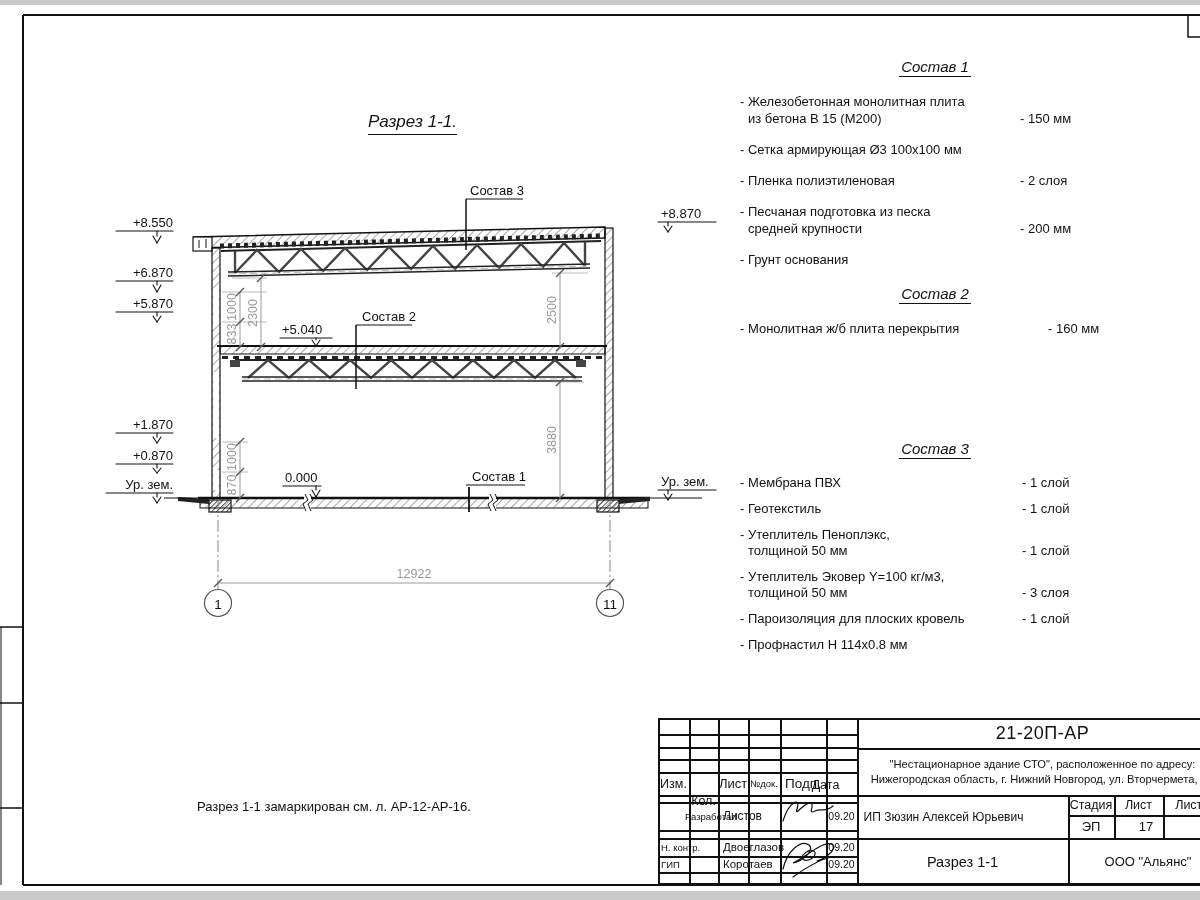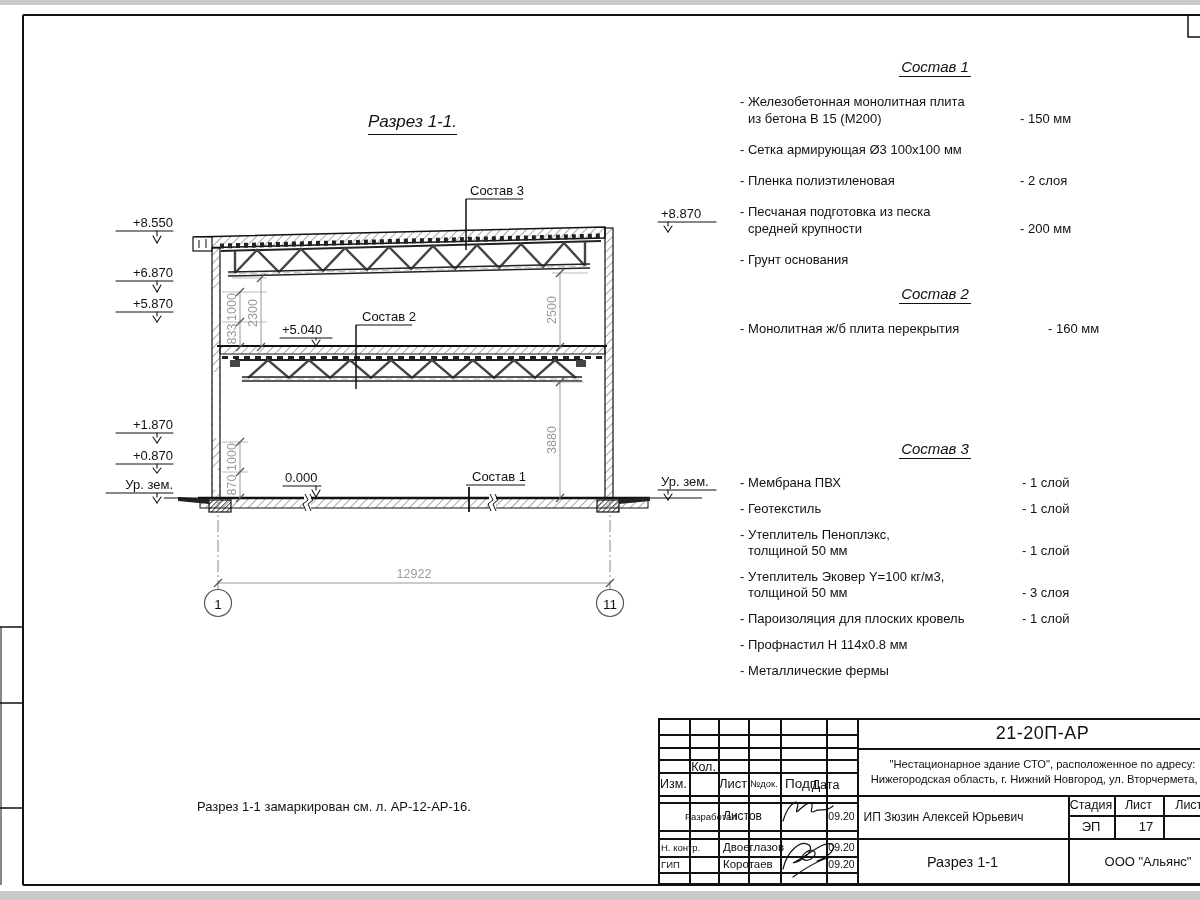--- a/index.html
+++ b/index.html
@@ -356,25 +356,20 @@
       <div class="nm">
           <div>- Пароизоляция для плоских кровель</div>
         </div>
       <span class="val">- 1 слой</span>
     </div>
     <div class="item">
       <div class="nm">
           <div>- Профнастил Н 114х0.8 мм</div>
         </div>
     </div>
-    <div class="item">
-      <div class="nm">
-          <div>- Металлические фермы</div>
-        </div>
-    </div>
   </div>
 
   <div class="note">Разрез 1-1 замаркирован см. л. АР-12-АР-16.</div>
 
   <div class="tb">
 
     <div class="tl" style="left:0;top:0;width:570px;height:2px;"></div>
     <div class="tl" style="left:0;top:16px;width:199px;height:1.5px;"></div>
     <div class="tl" style="left:0;top:29px;width:199px;height:1.5px;"></div>
     <div class="tl" style="left:0;top:41px;width:199px;height:1.5px;"></div>
@@ -394,21 +389,21 @@
     <div class="tl" style="left:60px;top:0;width:1.5px;height:167px;"></div>
     <div class="tl" style="left:90px;top:0;width:1.5px;height:167px;"></div>
     <div class="tl" style="left:122px;top:0;width:1.5px;height:167px;"></div>
     <div class="tl" style="left:168px;top:0;width:1.5px;height:167px;"></div>
     <div class="tl" style="left:199px;top:0;width:2px;height:167px;"></div>
     <div class="tl" style="left:410px;top:77px;width:1.5px;height:90px;"></div>
     <div class="tl" style="left:456px;top:77px;width:1.5px;height:43px;"></div>
     <div class="tl" style="left:505px;top:77px;width:1.5px;height:43px;"></div>
 
     <div class="cell" style="left:0;top:54px;width:31px;height:23px;font-size:12.5px;">Изм.</div>
-    <div class="cell" style="left:31px;top:37px;width:29px;height:23px;font-size:12.5px;">Кол.</div>
+    <div class="cell" style="left:31px;top:71px;width:29px;height:23px;font-size:12.5px;">Кол.</div>
     <div class="cell" style="left:60px;top:54px;width:30px;height:23px;font-size:13px;">Лист</div>
     <div class="cell" style="left:90px;top:54px;width:32px;height:23px;font-size:9.5px;">№док.</div>
     <div class="cell" style="left:122px;top:54px;width:46px;height:23px;font-size:13.5px;">Подп.</div>
     <div class="cell" style="left:152px;top:54px;width:31px;height:25px;font-size:12.5px;">Дата</div>
 
     <div class="cell lft" style="left:0;top:84px;width:60px;height:28px;font-size:9.5px;margin-left:24px;">Разработал</div>
     <div class="cell lft" style="left:62px;top:84px;width:60px;height:28px;font-size:12px;">Листов</div>
     <div class="cell" style="left:168px;top:84px;width:31px;height:28px;font-size:10.5px;">09.20</div>
     <div class="cell lft" style="left:0;top:120px;width:60px;height:18px;font-size:9.5px;">Н. контр.</div>
     <div class="cell lft" style="left:62px;top:120px;width:60px;height:18px;font-size:11.5px;">Двоеглазов</div>

